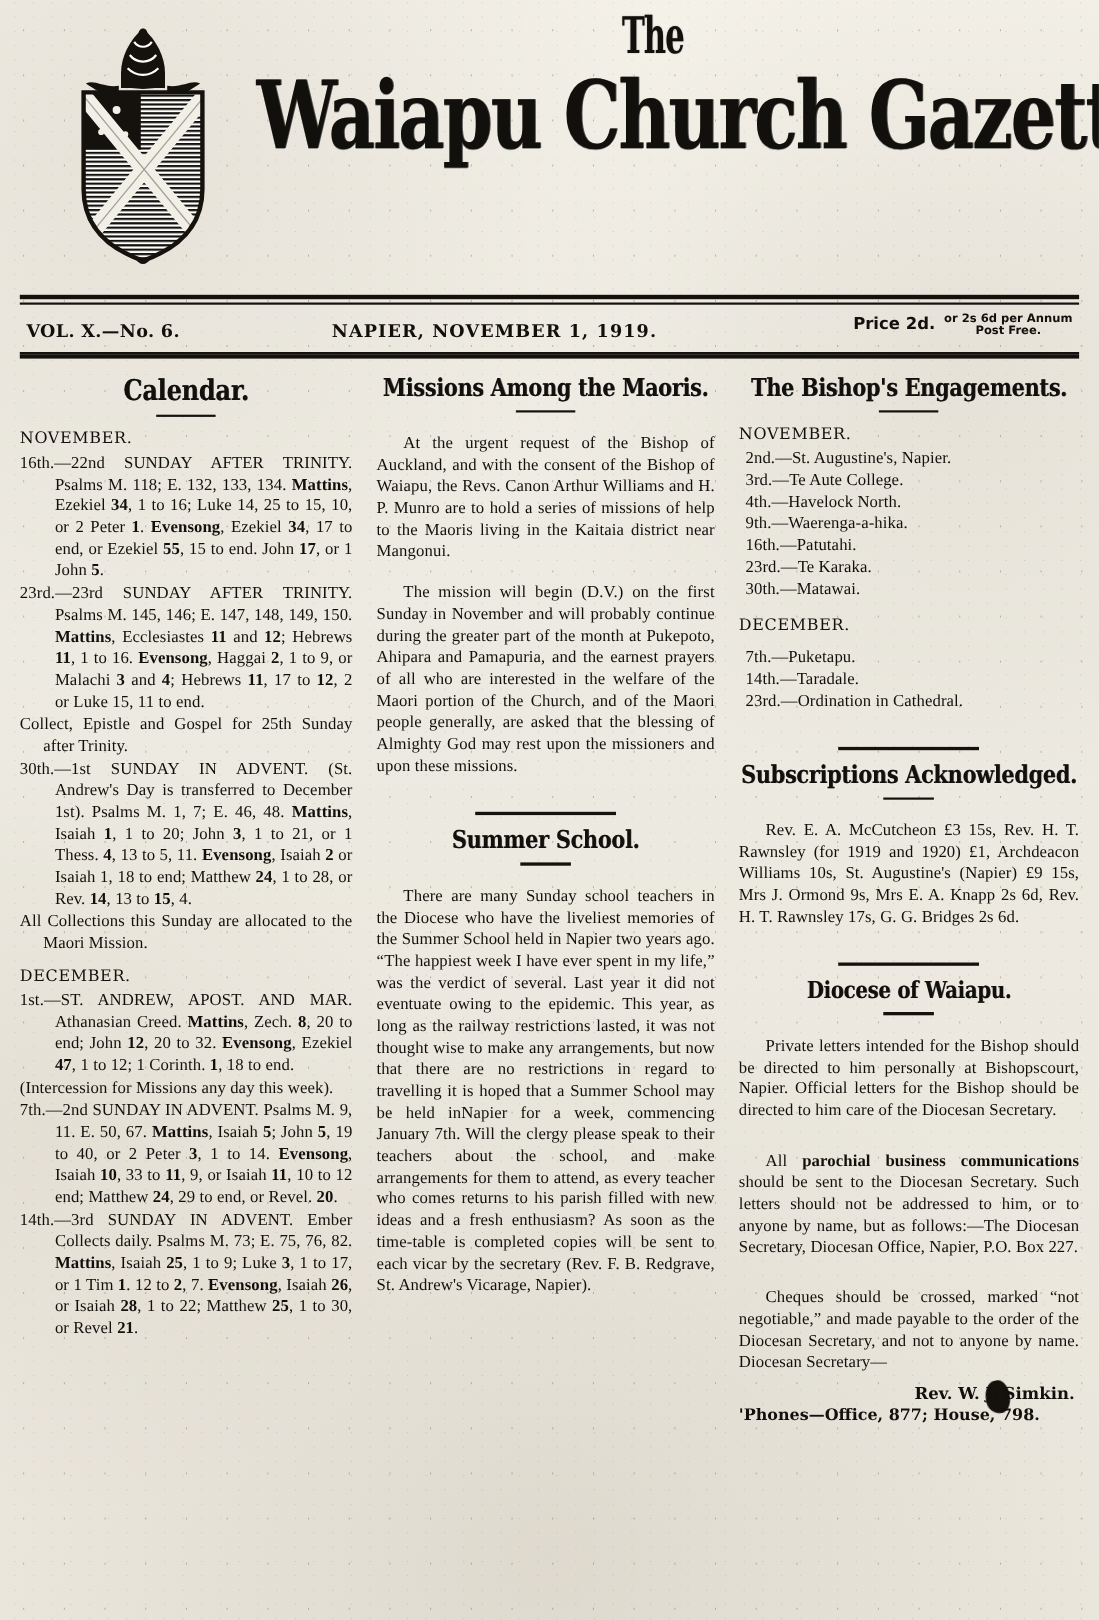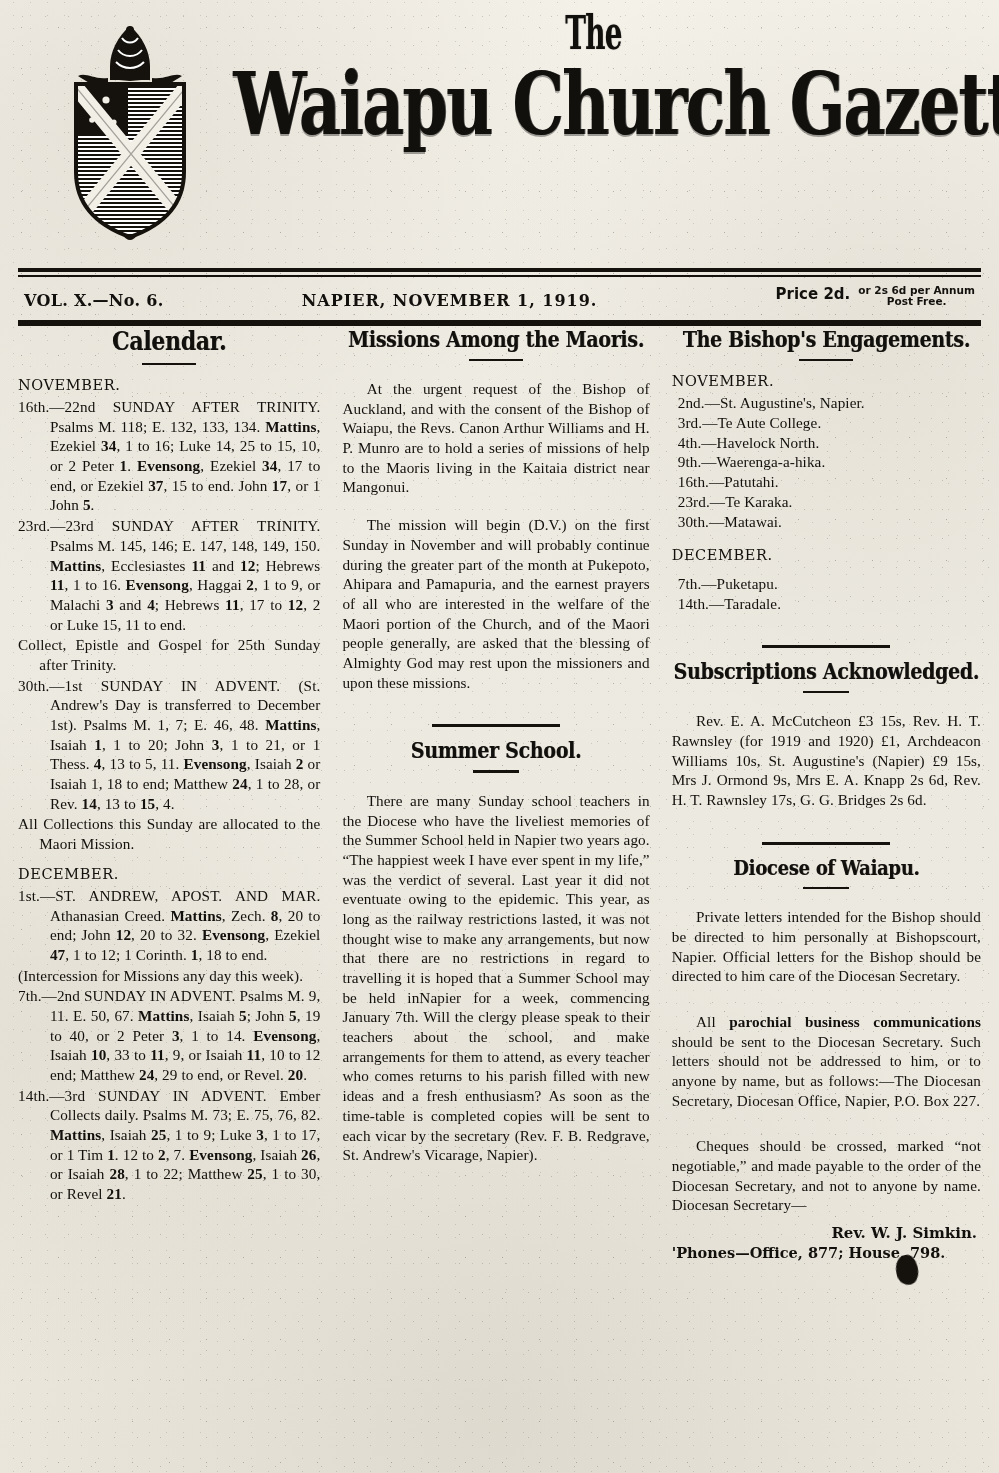--- a/index.html
+++ b/index.html
@@ -93,20 +93,21 @@
   .annum{
     font-family:"DejaVu Sans", sans-serif;
     font-weight:bold;font-size:10.5px;line-height:1.12;text-align:center;
     padding-bottom:2px;
   }
 
   
   .columns{
     display:flex;
     gap:22px;
+    padding-top:14px;
   }
   .col{width:305px;}
   .col.mid{width:310px;}
   .col.right{width:312px;}
 
   .sechead{
     text-align:center;
     font-family:"DejaVu Serif", serif;
     font-weight:bold;
     font-size:22px;
@@ -268,21 +269,21 @@
   <div class="rule-thin"></div>
   <div class="rule-thick"></div>
 
   <div class="columns">
 
     <div class="col left">
       <div class="sechead">Calendar.</div>
       <div class="dash"></div>
 
       <div class="monthhead">NOVEMBER.</div>
-      <p class="cal">16th.—22nd SUNDAY AFTER TRINITY. Psalms M. 118; E. 132, 133, 134. <b>Mattins</b>, Ezekiel <b>34</b>, 1 to 16; Luke 14, 25 to 15, 10, or 2 Peter <b>1</b>. <b>Evensong</b>, Ezekiel <b>34</b>, 17 to end, or Ezekiel <b>37</b>, 15 to end. John <b>17</b>, or 1 John <b>5</b>.</p>
+      <p class="cal">16th.—22nd SUNDAY AFTER TRINITY. Psalms M. 118; E. 132, 133, 134. <b>Mattins</b>, Ezekiel <b>34</b>, 1 to 16; Luke 14, 25 to 15, 10, or 2 Peter <b>1</b>. <b>Evensong</b>, Ezekiel <b>34</b>, 17 to end, or Ezekiel <b>55</b>, 15 to end. John <b>17</b>, or 1 John <b>5</b>.</p>
       <p class="cal">23rd.—23rd SUNDAY AFTER TRINITY. Psalms M. 145, 146; E. 147, 148, 149, 150. <b>Mattins</b>, Ecclesiastes <b>11</b> and <b>12</b>; Hebrews <b>11</b>, 1 to 16. <b>Evensong</b>, Haggai <b>2</b>, 1 to 9, or Malachi <b>3</b> and <b>4</b>; Hebrews <b>11</b>, 17 to <b>12</b>, 2 or Luke 15, 11 to end.</p>
       <p class="cal flat">Collect, Epistle and Gospel for 25th Sunday after Trinity.</p>
       <p class="cal">30th.—1st SUNDAY IN ADVENT. (St. Andrew's Day is transferred to December 1st). Psalms M. 1, 7; E. 46, 48. <b>Mattins</b>, Isaiah <b>1</b>, 1 to 20; John <b>3</b>, 1 to 21, or 1 Thess. <b>4</b>, 13 to 5, 11. <b>Evensong</b>, Isaiah <b>2</b> or Isaiah 1, 18 to end; Matthew <b>24</b>, 1 to 28, or Rev. <b>14</b>, 13 to <b>15</b>, 4.</p>
       <p class="cal flat">All Collections this Sunday are allocated to the Maori Mission.</p>
 
       <div class="gap-sm"></div>
       <div class="monthhead">DECEMBER.</div>
       <p class="cal">1st.—ST. ANDREW, APOST. AND MAR. Athanasian Creed. <b>Mattins</b>, Zech. <b>8</b>, 20 to end; John <b>12</b>, 20 to 32. <b>Evensong</b>, Ezekiel <b>47</b>, 1 to 12; 1 Corinth. <b>1</b>, 18 to end.</p>
       <p class="cal flat">(Intercession for Missions any day this week).</p>
       <p class="cal">7th.—2nd SUNDAY IN ADVENT. Psalms M. 9, 11. E. 50, 67. <b>Mattins</b>, Isaiah <b>5</b>; John <b>5</b>, 19 to 40, or 2 Peter <b>3</b>, 1 to 14. <b>Evensong</b>, Isaiah <b>10</b>, 33 to <b>11</b>, 9, or Isaiah <b>11</b>, 10 to 12 end; Matthew <b>24</b>, 29 to end, or Revel. <b>20</b>.</p>
@@ -315,20 +316,21 @@
       <p class="engage">9th.—Waerenga-a-hika.</p>
       <p class="engage">16th.—Patutahi.</p>
       <p class="engage">23rd.—Te Karaka.</p>
       <p class="engage">30th.—Matawai.</p>
 
       <div class="gap"></div>
       <div class="monthhead">DECEMBER.</div>
       <div class="gap-sm"></div>
       <p class="engage">7th.—Puketapu.</p>
       <p class="engage">14th.—Taradale.</p>
+      <p class="engage">23rd.—Ordination in Cathedral.</p>
 
       <div class="gap-lg"></div>
       <div class="dash wide"></div>
       <div class="sechead sm">Subscriptions Acknowledged.</div>
       <div class="dash tiny"></div>
       <p class="body">Rev. E. A. McCutcheon £3 15s, Rev. H. T. Rawnsley (for 1919 and 1920) £1, Archdeacon Williams 10s, St. Augustine's (Napier) £9 15s, Mrs J. Ormond 9s, Mrs E. A. Knapp 2s 6d, Rev. H. T. Rawnsley 17s, G. G. Bridges 2s 6d.</p>
 
       <div class="gap-lg"></div>
       <div class="dash wide"></div>
       <div class="sechead xs">Diocese of Waiapu.</div>

